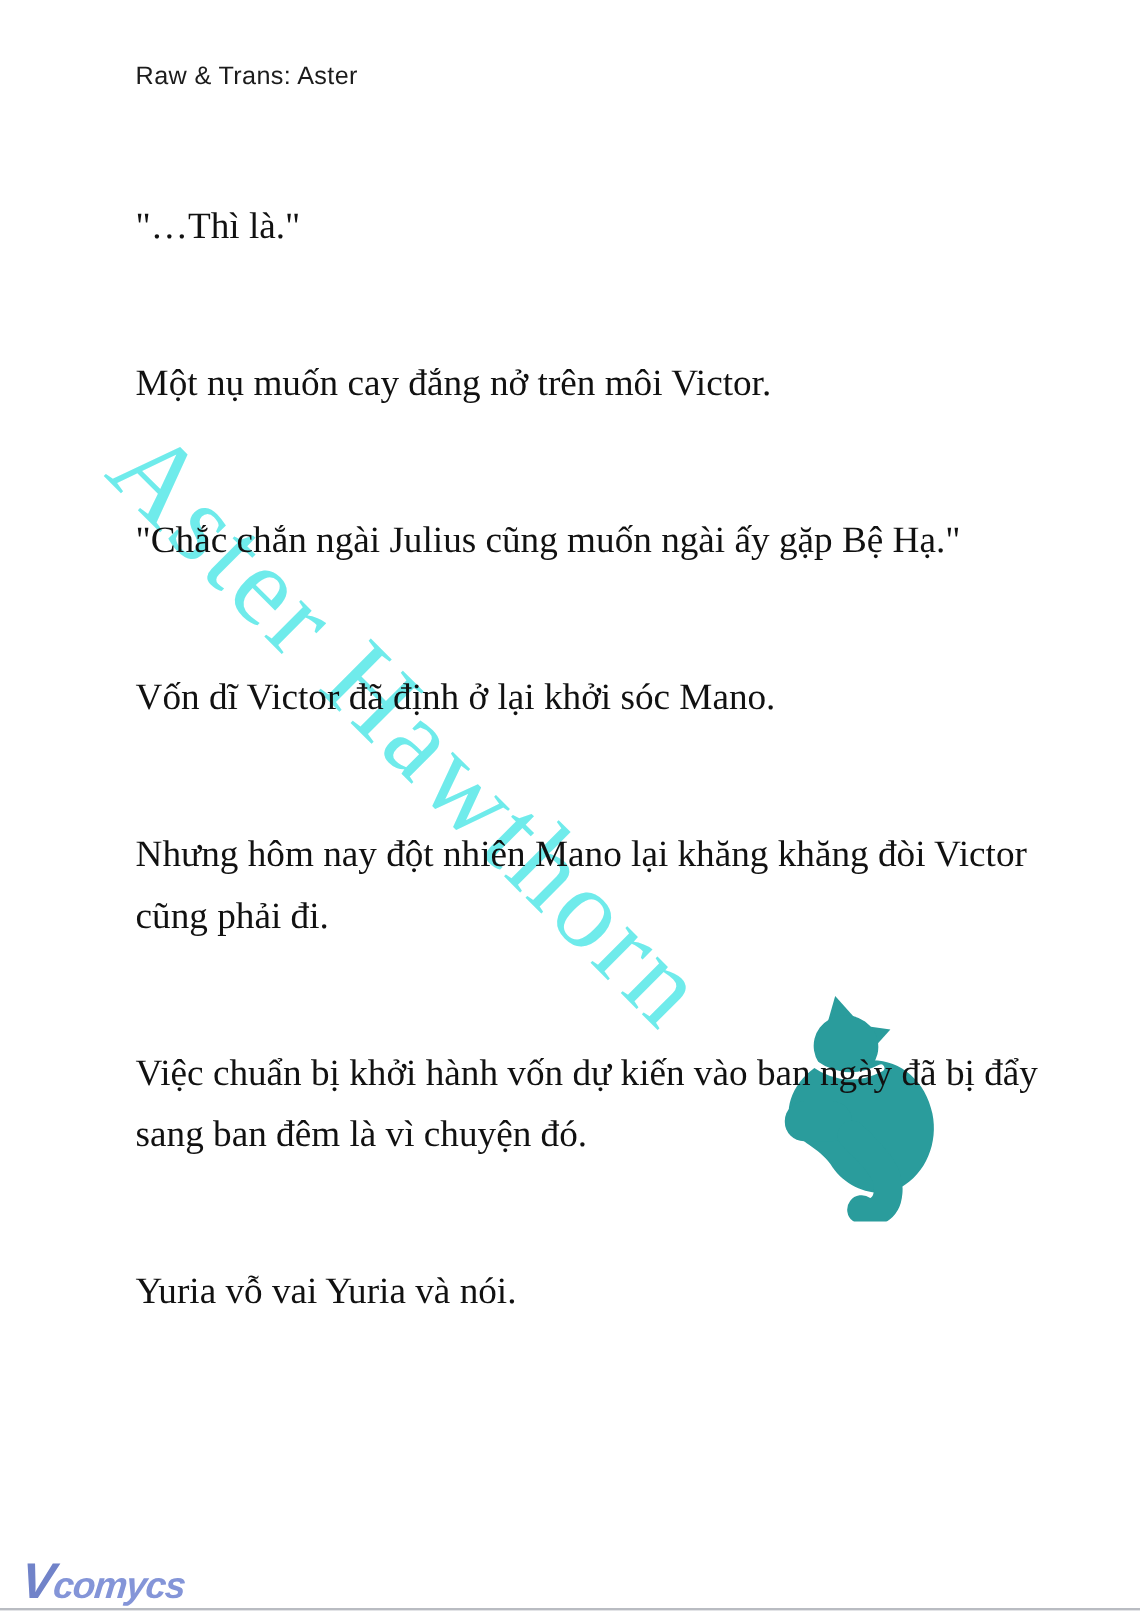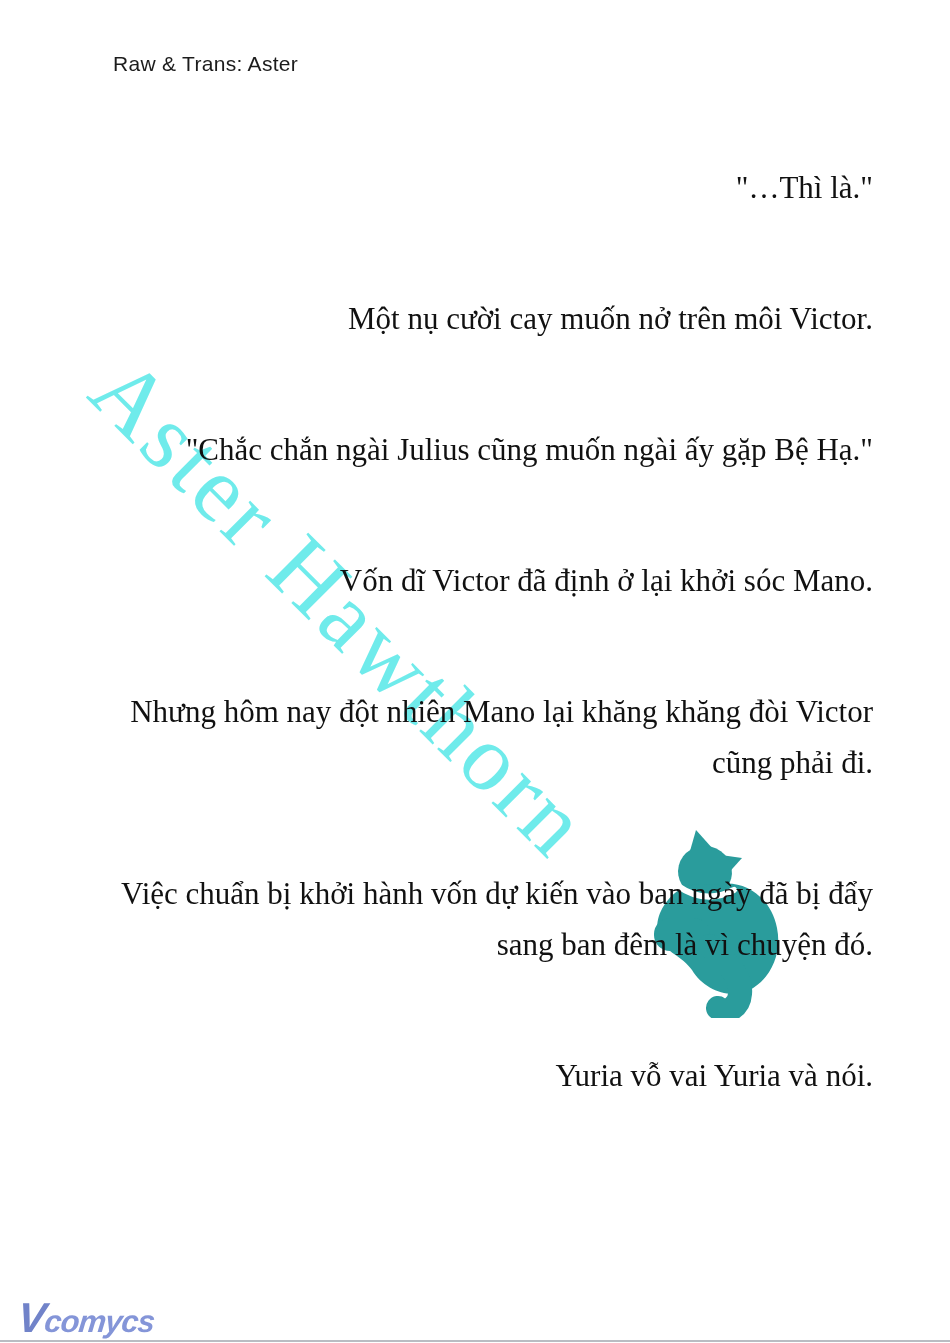--- a/index.html
+++ b/index.html
@@ -7,21 +7,20 @@
     width: 950px; height: 1343px;
     background: #ffffff;
     font-family: "Liberation Serif", "DejaVu Serif", serif;
     overflow: hidden;
   }
   .page {
     position: relative;
     width: 950px; height: 1343px;
     background: #ffffff;
     overflow: hidden;
-    text-align: right;
   }
   .header-credit {
     position: absolute;
     left: 113px; top: 52px;
     font-family: "Liberation Sans", "DejaVu Sans", sans-serif;
     font-size: 21px;
     color: #1c1c1c;
     letter-spacing: 0.3px;
     z-index: 3;
     white-space: nowrap;
@@ -93,21 +92,21 @@
 
   <div class="header-credit">Raw &amp; Trans: Aster</div>
 
   <div class="watermark">Aster Hawthorn</div>
 
   <div class="content">
     <p>
       <span class="line" style="display:block">"…Thì là."</span>
     </p>
     <p>
-      <span class="line" style="display:block">Một nụ cười cay muốn nở trên môi Victor.</span>
+      <span class="line" style="display:block">Một nụ muốn cay đắng nở trên môi Victor.</span>
     </p>
     <p>
       <span class="line" style="display:block">"Chắc chắn ngài Julius cũng muốn ngài ấy gặp Bệ Hạ."</span>
     </p>
     <p>
       <span class="line" style="display:block">Vốn dĩ Victor đã định ở lại khởi sóc Mano.</span>
     </p>
     <p>
       <span class="line" style="display:block">Nhưng hôm nay đột nhiên Mano lại khăng khăng đòi Victor</span>
       <span class="line" style="display:block">cũng phải đi.</span>

